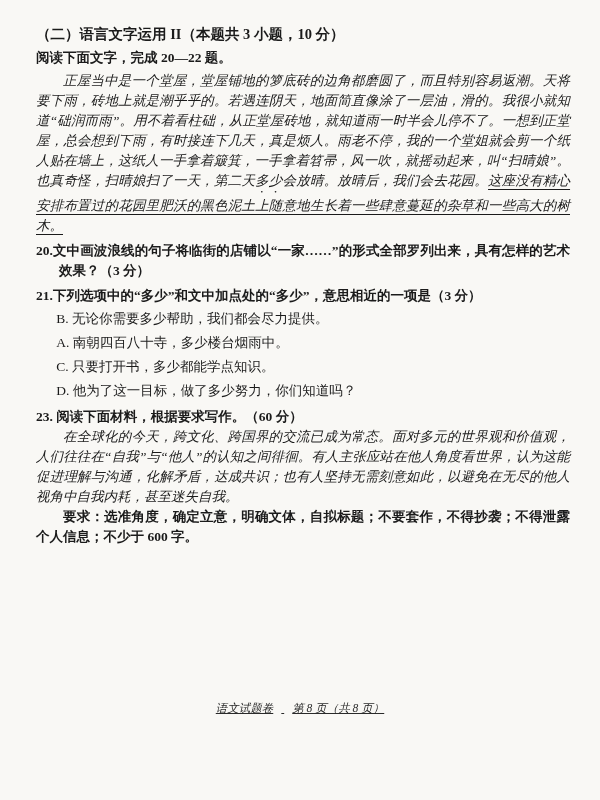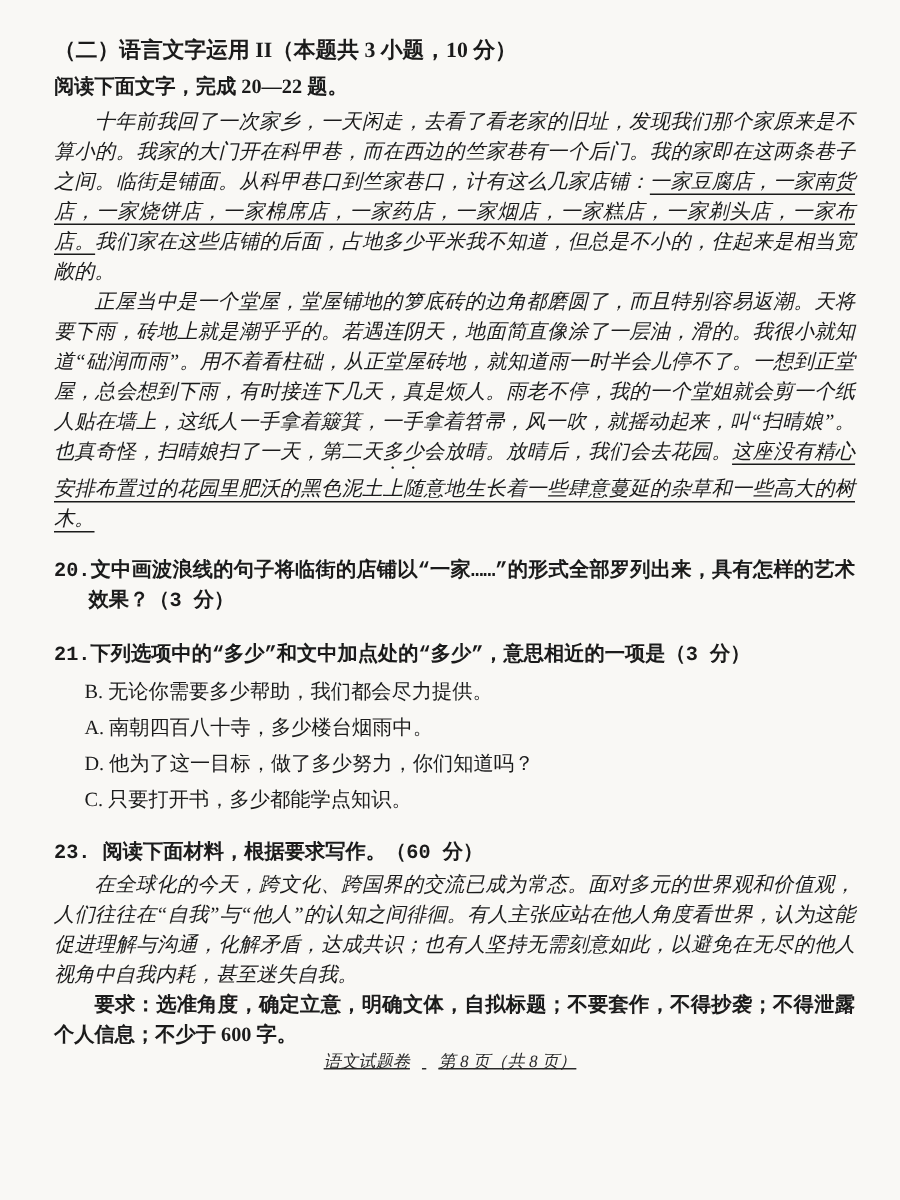--- a/index.html
+++ b/index.html
@@ -47,22 +47,21 @@
     -webkit-text-emphasis: filled dot;
     -webkit-text-emphasis-position: under right;
     text-emphasis: filled dot;
     text-emphasis-position: under right;
   }
   .q {
     font-weight: bold;
     text-align: justify;
     padding-left: 1.7em;
     text-indent: -1.7em;
-    margin-top: 16px;
-    font-family: Liberation Mono, monospace;
+    margin-top: 5px;
   }
   .opt {
     margin: 2px 0 2px 1.5em;
     line-height: 22px;
   }
   .sec4-header {
     font-weight: bold;
     font-size: 14.5px;
     margin-top: 6px;
   }
@@ -87,31 +86,30 @@
 </style>
 </head>
 <body>
 
 <div class="page">
 
   <div class="sec-header">（二）语言文字运用 II（本题共 3 小题，10 分）</div>
 
   <div class="instruction">阅读下面文字，完成 20—22 题。</div>
 
-  <p class="para kai"><span>十年前我回了一次家乡，一天闲走，去看了看老家的旧址，发现我们那个家原来是不算小的。我家的大门开在科甲巷，而在西边的竺家巷有一个后门。我的家即在这两条巷子之间。临街是铺面。从科甲巷口到竺家巷口，计有这么几家店铺：</span><span class="uline">一家豆腐店，一家南货店，一家烧饼店，一家棉席店，一家药店，一家烟店，一家糕店，一家剃头店，一家布店。</span><span>我们家在这些店铺的后面，占地多少平米我不知道，但总是不小的，住起来是相当宽敞的。</span></p>
 
   <p class="para kai"><span>正屋当中是一个堂屋，堂屋铺地的箩底砖的边角都磨圆了，而且特别容易返潮。天将要下雨，砖地上就是潮乎乎的。若遇连阴天，地面简直像涂了一层油，滑的。我很小就知道“础润而雨”。用不着看柱础，从正堂屋砖地，就知道雨一时半会儿停不了。一想到正堂屋，总会想到下雨，有时接连下几天，真是烦人。雨老不停，我的一个堂姐就会剪一个纸人贴在墙上，这纸人一手拿着簸箕，一手拿着笤帚，风一吹，就摇动起来，叫“扫晴娘”。也真奇怪，扫晴娘扫了一天，第二天</span><span class="dots">多少</span><span>会放晴。放晴后，我们会去花园。</span><span class="uline">这座没有精心安排布置过的花园里肥沃的黑色泥土上随意地生长着一些肆意蔓延的杂草和一些高大的树木。</span></p>
 
   <div class="q">20.文中画波浪线的句子将临街的店铺以“一家……”的形式全部罗列出来，具有怎样的艺术效果？（3 分）</div>
 
   <div class="q">21.下列选项中的“多少”和文中加点处的“多少”，意思相近的一项是（3 分）</div>
   <div class="opt">B. 无论你需要多少帮助，我们都会尽力提供。</div>
   <div class="opt">A. 南朝四百八十寺，多少楼台烟雨中。</div>
+  <div class="opt">C. 只要打开书，多少都能学点知识。</div>
   <div class="opt">D. 他为了这一目标，做了多少努力，你们知道吗？</div>
-  <div class="opt">C. 只要打开书，多少都能学点知识。</div>
 
 
 
   <div class="q">23. 阅读下面材料，根据要求写作。（60 分）</div>
 
   <p class="para kai">在全球化的今天，跨文化、跨国界的交流已成为常态。面对多元的世界观和价值观，人们往往在“自我”与“他人”的认知之间徘徊。有人主张应站在他人角度看世界，认为这能促进理解与沟通，化解矛盾，达成共识；也有人坚持无需刻意如此，以避免在无尽的他人视角中自我内耗，甚至迷失自我。</p>
 
 
   <p class="prompt-line">要求：选准角度，确定立意，明确文体，自拟标题；不要套作，不得抄袭；不得泄露个人信息；不少于 600 字。</p>
 

